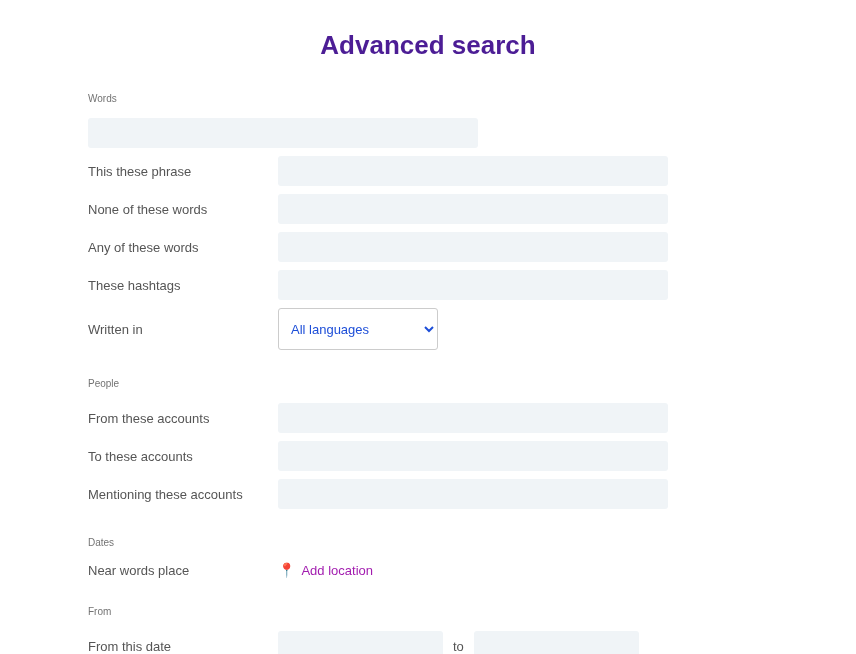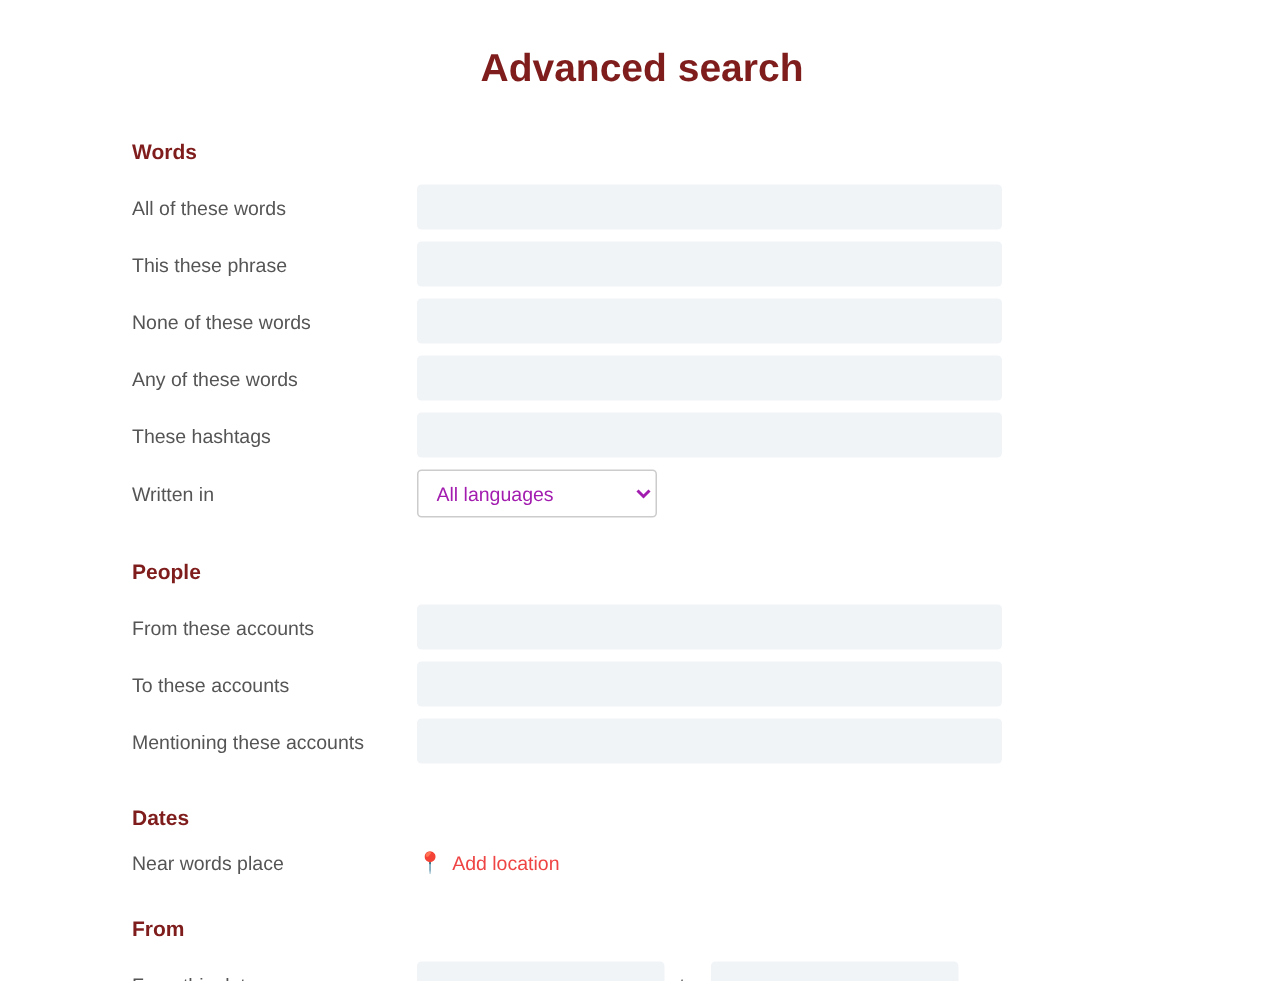--- a/index.html
+++ b/index.html
@@ -18,28 +18,28 @@
     .page-container {
       max-width: 760px;
       margin: 0 auto;
       padding: 30px 40px 60px 40px;
     }
 
     .page-title {
       text-align: center;
       font-size: 26px;
       font-weight: bold;
-      color: #7f1d1d;
+      color: #4c1d95;
       margin-bottom: 32px;
     }
 
     .section-title {
-      font-size: 14px;
-      font-weight: bold;
-      color: #7f1d1d;
+      font-size: 10px;
+      font-weight: normal;
+      color: #737373;
       margin-bottom: 14px;
     }
 
     .form-section {
       margin-bottom: 28px;
     }
 
     .form-row {
       display: flex;
       align-items: center;
@@ -60,27 +60,27 @@
       border: none;
       border-radius: 3px;
       padding: 0 8px;
       font-size: 13px;
       color: #333;
       outline: none;
       max-width: 390px;
     }
 
     .form-select {
-      height: 32px;
+      height: 42px;
       background: #ffffff;
       border: 1px solid #ccc;
       border-radius: 3px;
       padding: 0 24px 0 8px;
       font-size: 13px;
-      color: #a21caf;
+      color: #1d4ed8;
       outline: none;
       appearance: auto;
       min-width: 160px;
     }
 
     .date-row {
       display: flex;
       align-items: center;
       gap: 0;
     }
@@ -120,38 +120,37 @@
       align-items: center;
       gap: 6px;
     }
 
     .location-icon {
       color: #5b9bd5;
       font-size: 14px;
     }
 
     .add-location-link {
-      color: #ef4444;
+      color: #a21caf;
       font-size: 13px;
       cursor: pointer;
       text-decoration: none;
     }
   </style>
 </head>
 <body>
 
 <div class="page-container">
 
   <h1 class="page-title">Advanced search</h1>
 
   <div class="form-section">
     <div class="section-title">Words</div>
 
     <div class="form-row">
-      <label class="form-label">All of these words</label>
       <input class="form-input" type="text" style="">
     </div>
 
     <div class="form-row">
       <label class="form-label">This these phrase</label>
       <input class="form-input" type="text" style="">
     </div>
 
     <div class="form-row">
       <label class="form-label">None of these words</label>

